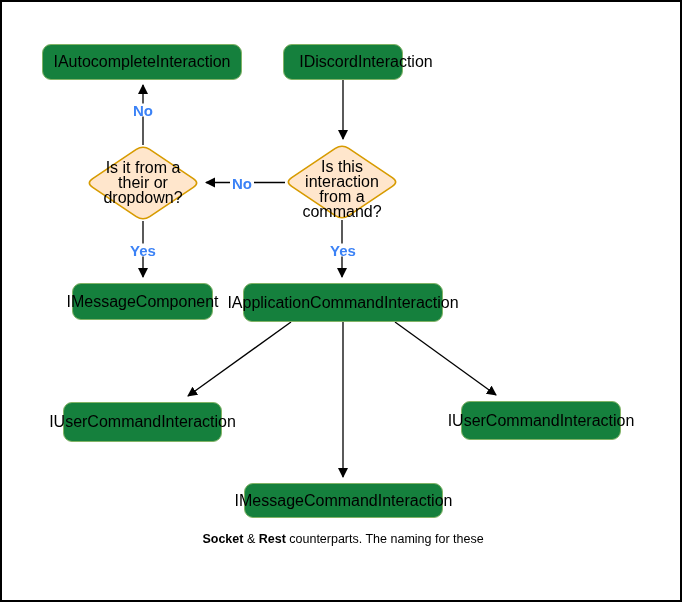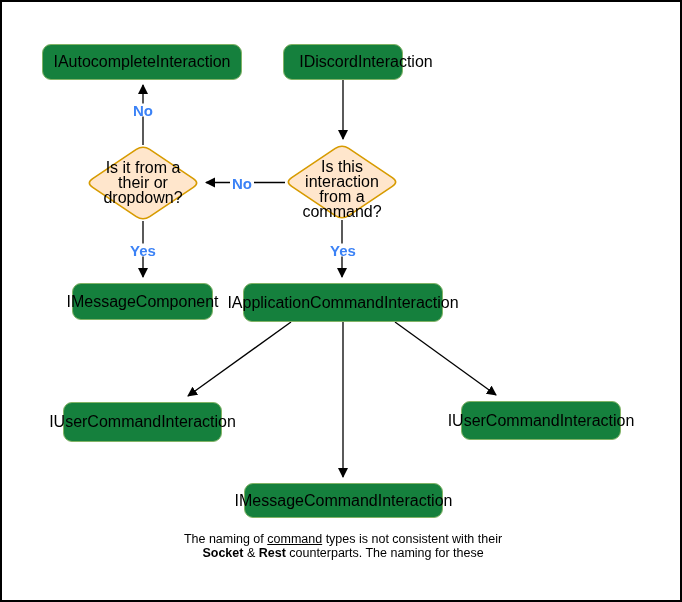--- a/index.html
+++ b/index.html
@@ -104,17 +104,16 @@
     <span>interaction from a</span>
     <span>command?</span>
   </div>
 
   <div class="edge-label" style="left:141px;top:108px;">No</div>
   <div class="edge-label" style="left:240px;top:181px;">No</div>
   <div class="edge-label" style="left:141px;top:248px;">Yes</div>
   <div class="edge-label" style="left:341px;top:248px;">Yes</div>
 
   <div class="note">
-    <div><span>The naming of </span><span class="u">command</span><span> types is not consistent with their</span></div>
     <div><span class="b">Socket</span><span> &amp; </span><span class="b">Rest</span><span> counterparts. The naming for these</span></div>
   </div>
 
 </div>
 
 </body></html>

